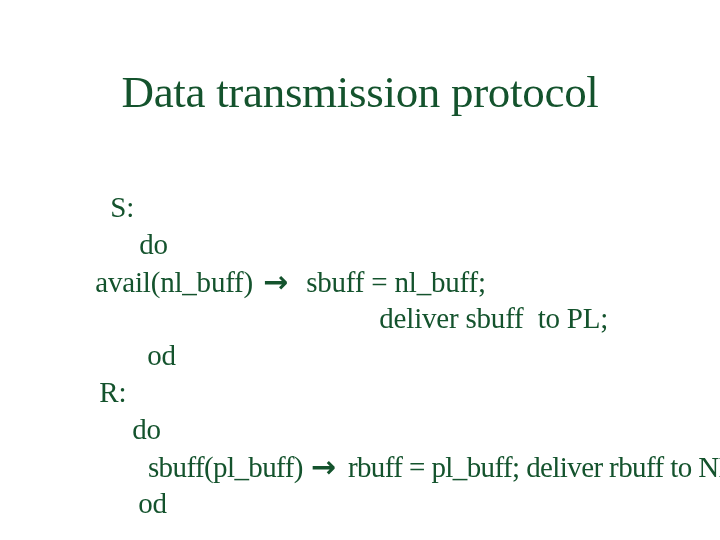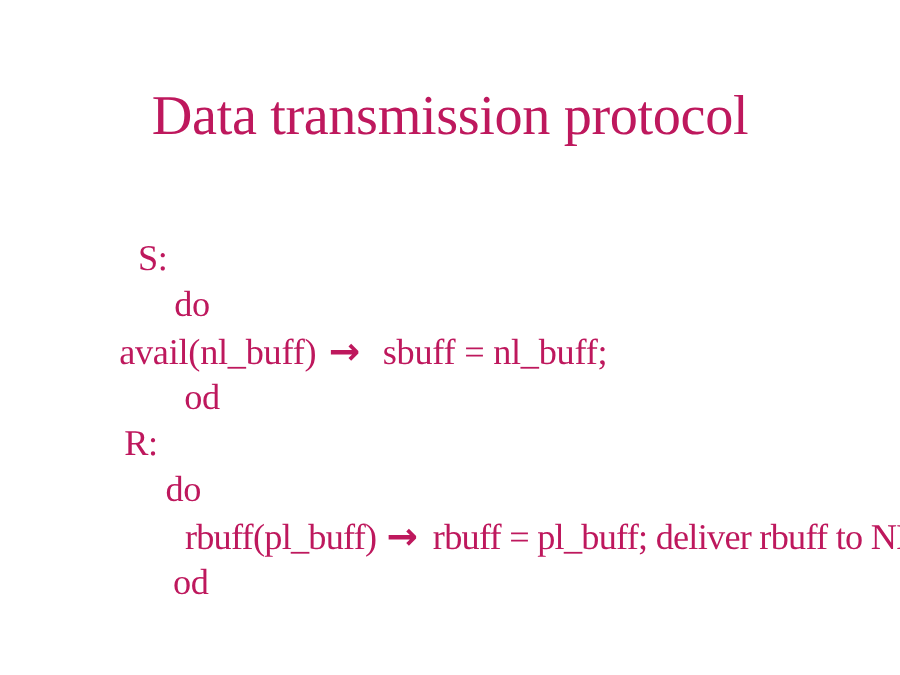--- a/index.html
+++ b/index.html
@@ -7,21 +7,21 @@
     padding: 0;
     background: #ffffff;
   }
   .slide {
     position: relative;
     width: 720px;
     height: 528px;
     background: #ffffff;
     overflow: hidden;
     font-family: "Liberation Serif", "DejaVu Serif", serif;
-    color: #be185d;
+    color: #14532d;
   }
   .title {
     position: absolute;
     top: 66px;
     left: 0;
     width: 720px;
     margin: 0;
     font-size: 45px;
     font-weight: 400;
     line-height: 52px;
@@ -75,35 +75,38 @@
     </div>
 
     <div class="code-line ln-2">
       <span>do</span>
     </div>
 
     <div class="code-line ln-3">
       <span>avail(nl_buff)</span><span class="arrow">→</span><span>sbuff = nl_buff;</span>
     </div>
 
+    <div class="code-line ln-4">
+      <span>deliver sbuff  to PL;</span>
+    </div>
 
     <div class="code-line ln-5">
       <span>od</span>
     </div>
 
     <div class="code-line ln-6">
       <span>R:</span>
     </div>
 
     <div class="code-line ln-7">
       <span>do</span>
     </div>
 
     <div class="code-line ln-8">
-      <span>rbuff(pl_buff)</span><span class="arrow">→</span><span>rbuff = pl_buff; deliver rbuff to NL</span>
+      <span>sbuff(pl_buff)</span><span class="arrow">→</span><span>rbuff = pl_buff; deliver rbuff to NL</span>
     </div>
 
     <div class="code-line ln-9">
       <span>od</span>
     </div>
 
   </div>
 </div>
 
 </body></html>

